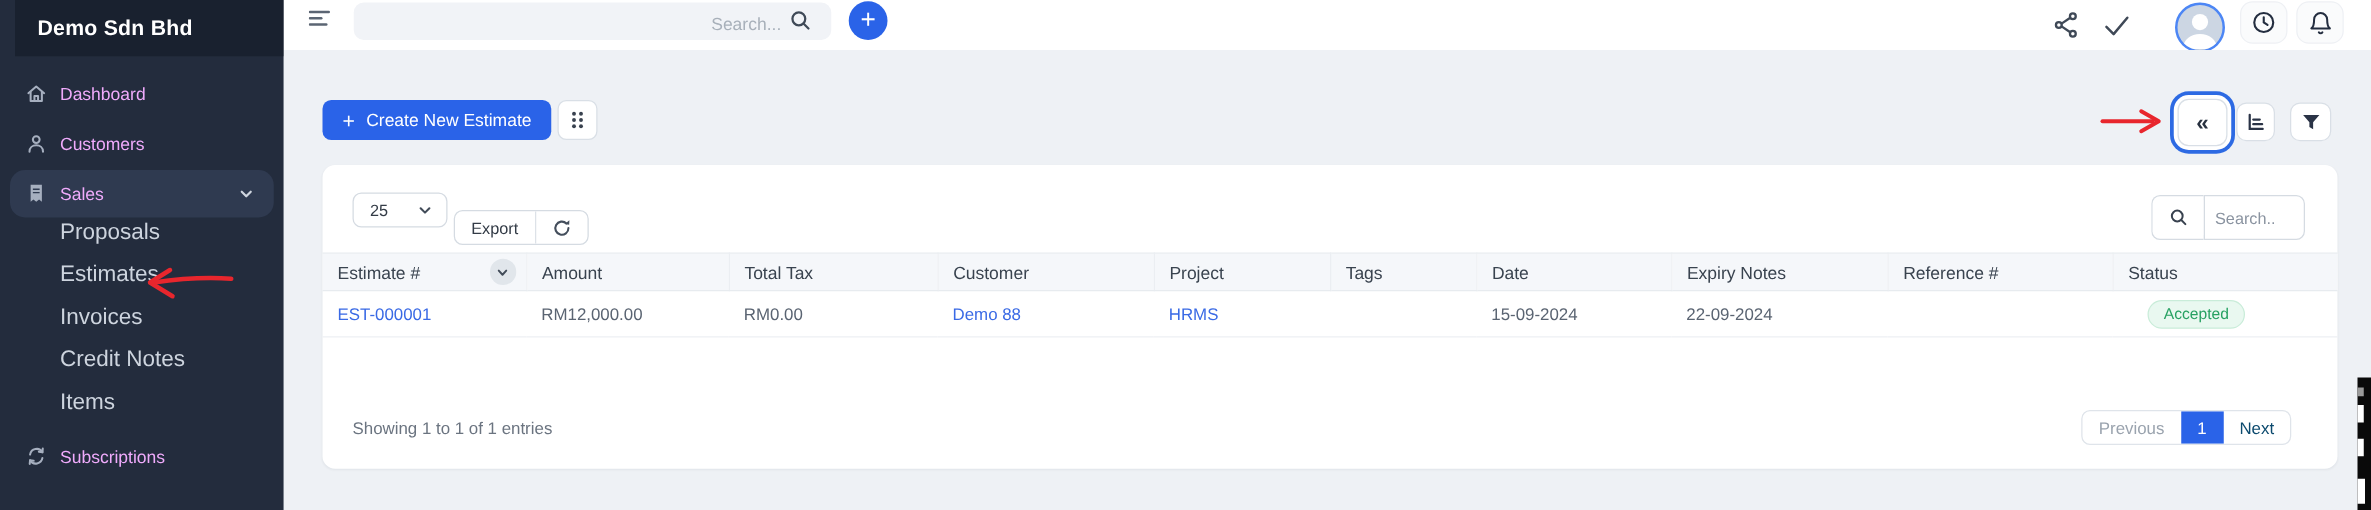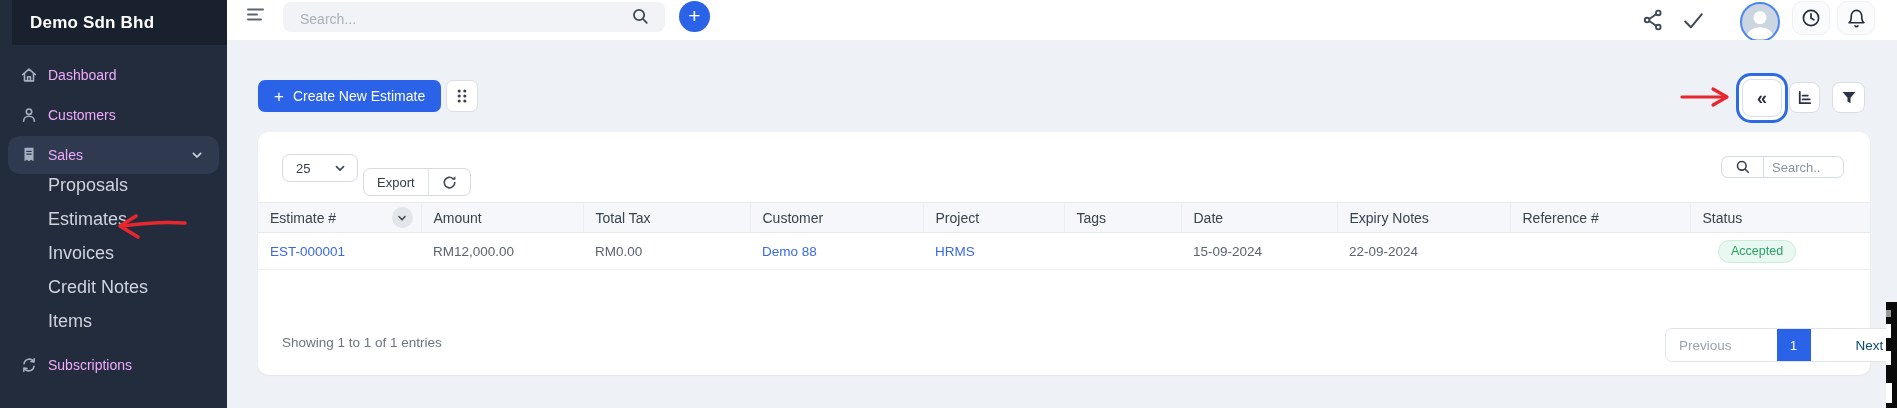--- a/index.html
+++ b/index.html
@@ -21,21 +21,21 @@
   .nav-item.active{background:#2f3a50;border-radius:12px;margin:0 8px;padding-left:12px;height:38px;
                    margin-top:1px;margin-bottom:1px;}
   .nav-item .chev{position:absolute;right:14px;color:#cfd5df;}
   .sub-item{height:34px;display:flex;align-items:flex-start;padding-left:48px;
             color:#cdd4de;font-size:18px;cursor:pointer;}
   
   .topbar{position:absolute;left:227px;top:0;right:0;height:40px;background:#ffffff;}
   .hamburger{position:absolute;left:20px;top:8px;width:18px;height:15px;cursor:pointer;color:#5b6573;}
   .tb-search{position:absolute;left:56px;top:2px;width:382px;height:30px;background:#f1f3f7;
              border:none;border-radius:8px;padding:4px 40px 0 17px;font-size:14px;color:#be185d;
-             font-family:"Liberation Sans",sans-serif;outline:none;}
+             font-family:"Liberation Sans",sans-serif;outline:none;text-align:right;}
   .tb-search::placeholder{color:#a8b0ba;}
   .tb-search-icon{position:absolute;left:404px;top:7px;color:#3f4957;cursor:pointer;}
   .tb-plus{position:absolute;left:452px;top:1px;width:31px;height:31px;border-radius:50%;
            background:#2a63e8;color:#fff;display:flex;align-items:center;justify-content:center;
            font-size:21px;font-weight:400;cursor:pointer;border:none;line-height:1;padding-bottom:2px;}
   .tb-ic{position:absolute;top:9px;color:#3f4957;cursor:pointer;}
   .avatar{position:absolute;left:1513px;top:2px;width:40px;height:40px;border-radius:50%;
           background:#ccd6e3;border:2px solid #4c86f5;overflow:hidden;cursor:pointer;}
   .tb-btn{position:absolute;top:1px;width:38px;height:34px;border-radius:10px;background:#fafbfc;
           border:1px solid #eef0f4;display:flex;align-items:center;justify-content:center;
@@ -58,42 +58,42 @@
   
   .card{position:absolute;left:31px;top:92px;width:1612px;height:243px;background:#fff;
         border-radius:10px;box-shadow:0 1px 2px rgba(20,30,50,.06);}
   .pagesize{position:absolute;left:24px;top:22px;width:76px;height:28px;border:1px solid #d5dbe2;
             border-radius:7px;background:#fff;display:flex;align-items:center;justify-content:space-between;
             padding:0 10px 0 13px;font-size:13px;color:#333b46;cursor:pointer;}
   .export-group{position:absolute;left:105px;top:36px;height:28px;border:1px solid #d5dbe2;
             border-radius:7px;background:#fff;display:flex;align-items:stretch;overflow:hidden;}
   .export-group .seg{display:flex;align-items:center;padding:0 13px;font-size:13px;color:#333b46;cursor:pointer;}
   .export-group .seg + .seg{border-left:1px solid #dde2e8;}
-  .card-search{position:absolute;left:1463px;top:24px;height:22px;display:flex;}
+  .card-search{position:absolute;left:1463px;top:24px;height:36px;display:flex;}
   .cs-icon{width:42px;border:1px solid #d5dbe2;border-right:none;border-radius:7px 0 0 7px;
            display:flex;align-items:center;justify-content:center;color:#39424f;background:#fff;cursor:pointer;}
   .cs-input{width:81px;border:1px solid #d5dbe2;border-radius:0 7px 7px 0;padding:0 8px;
             font-size:13px;color:#3c4654;outline:none;font-family:"Liberation Sans",sans-serif;}
   .cs-input::placeholder{color:#8a93a0;}
   table{position:absolute;left:0;top:70px;width:1612px;border-collapse:collapse;table-layout:fixed;}
   th{height:30px;background:#f5f7fa;border-top:1px solid #e7ebef;border-bottom:1px solid #e7ebef;
      border-right:1px solid #ebeef2;font-size:14px;font-weight:400;color:#39434f;text-align:left;
      padding:0 0 0 12px;white-space:nowrap;overflow:hidden;}
   th:last-child{border-right:none;}
   th .th-inner{display:flex;align-items:center;justify-content:space-between;padding-right:8px;}
   .sort-circle{width:21px;height:21px;border-radius:50%;background:#e1e6eb;display:flex;
                align-items:center;justify-content:center;color:#424c59;cursor:pointer;flex:0 0 21px;}
   td{height:37px;border-bottom:1px solid #edf0f3;padding:0 0 0 12px;font-size:13.5px;color:#5a6472;
      white-space:nowrap;overflow:hidden;}
   td a{color:#3a6ae5;text-decoration:none;cursor:pointer;}
   .badge{display:inline-block;padding:3px 12px 4px;border-radius:20px;background:#e9f8f0;
          color:#27a162;border:1px solid #c9ecd9;font-size:12.5px;margin-left:16px;}
   .showing{position:absolute;left:24px;top:203px;font-size:13.5px;color:#6b7480;}
-  .pagination{position:absolute;left:1407px;top:196px;height:34px;display:flex;background:#fff;
-              border:1px solid #dfe4ea;border-radius:7px;overflow:hidden;font-size:13.5px;gap:32px;}
+  .pagination{position:absolute;left:1407px;top:196px;height:28px;display:flex;background:#fff;
+              border:1px solid #dfe4ea;border-radius:7px;overflow:hidden;font-size:13.5px;}
   .page-item{display:flex;align-items:center;padding:0 13px;cursor:pointer;}
   .page-prev{color:#9aa3ae;}
   .page-next{color:#0c4a6e;}
   .page-cur{background:#2a63e8;color:#fff;width:34px;justify-content:center;padding:0;}
   
   .arrow-overlay{position:absolute;pointer-events:none;}
   .black-strip{position:absolute;left:1886px;top:302px;width:11px;height:106px;background:#0a0a0a;}
   .bs-mark{position:absolute;background:#fff;}
 </style>
 </head>

